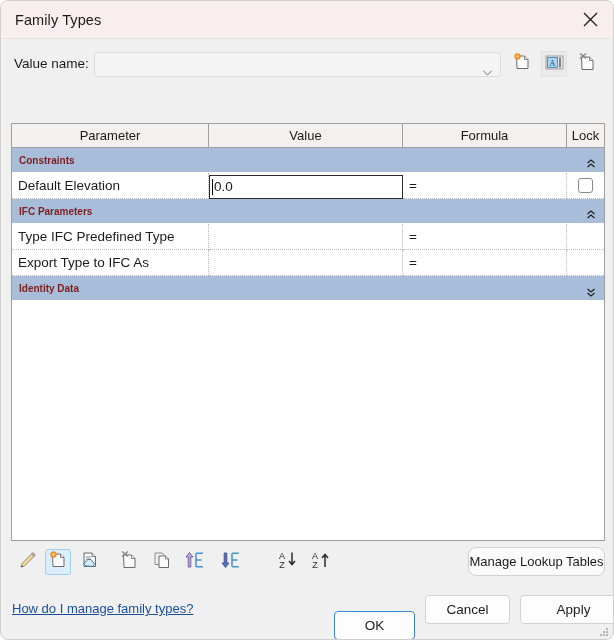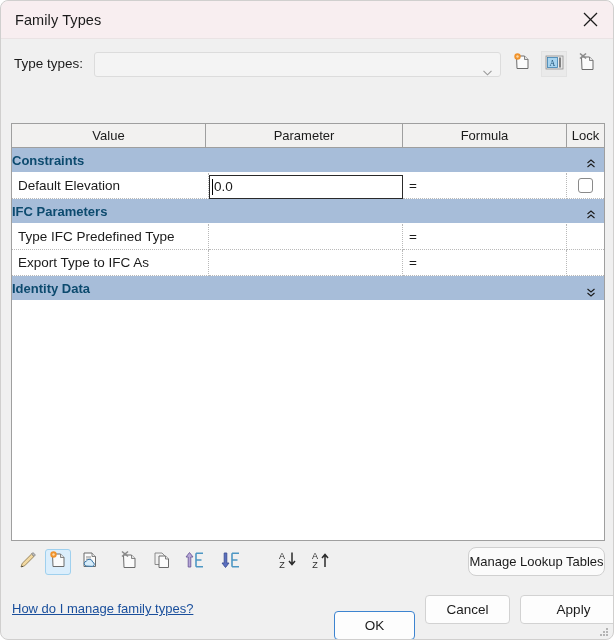--- a/index.html
+++ b/index.html
@@ -112,21 +112,22 @@
   .col-lock   { width: 37px; }
   .grow {
     display: flex; height: 25px;
     background: #a7bdd9;
     border-bottom: 1px solid #ffffff;
     box-sizing: border-box;
     align-items: center;
     position: relative;
   }
   .grow .gtitle {
-    font-size: 13px; font-weight: bold; color: #0c4a6e;
+    font-size: 10px; font-weight: bold; color: #7f1d1d;
+    padding-left: 7px;
   }
   .chev {
     position: absolute; right: 8px; top: 7px;
     width: 10px; height: 10px;
   }
   .drow {
     display: flex; height: 26px;
     background: #ffffff;
     align-items: stretch;
     box-sizing: border-box;
@@ -223,21 +224,21 @@
     <div class="close-btn">
       <span>
         <svg width="15" height="15" viewBox="0 0 15 15">
           <line x1="1" y1="1" x2="14" y2="14" stroke="#1b1b1b" stroke-width="1.3"></line>
           <line x1="14" y1="1" x2="1" y2="14" stroke="#1b1b1b" stroke-width="1.3"></line>
         </svg>
       </span>
     </div>
   </div>
 
-  <div class="typename-label">Type types:</div>
+  <div class="typename-label">Value name:</div>
   <div class="typename-combo">
     <span class="combo-arrow">
       <svg width="9" height="6" viewBox="0 0 9 6">
         <path d="M0.5 0.8 L4.5 4.8 L8.5 0.8" fill="none" stroke="#9a9a9a" stroke-width="1.1"></path>
       </svg>
     </span>
   </div>
 
   <div class="tn-icon i1">
     <span>
@@ -269,22 +270,22 @@
           <line x1="9" y1="1.5" x2="3" y2="6.5"></line>
         </g>
       </svg>
     </span>
   </div>
 
 
   <div class="table">
 
     <div class="thead">
+      <div class="th col-param">Parameter</div>
       <div class="th col-value">Value</div>
-      <div class="th col-param">Parameter</div>
       <div class="th col-form">Formula</div>
       <div class="th col-lock">Lock</div>
     </div>
 
     <div class="grow">
       <span class="gtitle">Constraints</span>
       <span class="chev">
         <svg width="10" height="10" viewBox="0 0 10 10">
           <path d="M1.5 4 L5 1 L8.5 4" fill="none" stroke="#1b1b1b" stroke-width="1.1"></path>
           <path d="M1.5 8 L5 5 L8.5 8" fill="none" stroke="#1b1b1b" stroke-width="1.1"></path>

